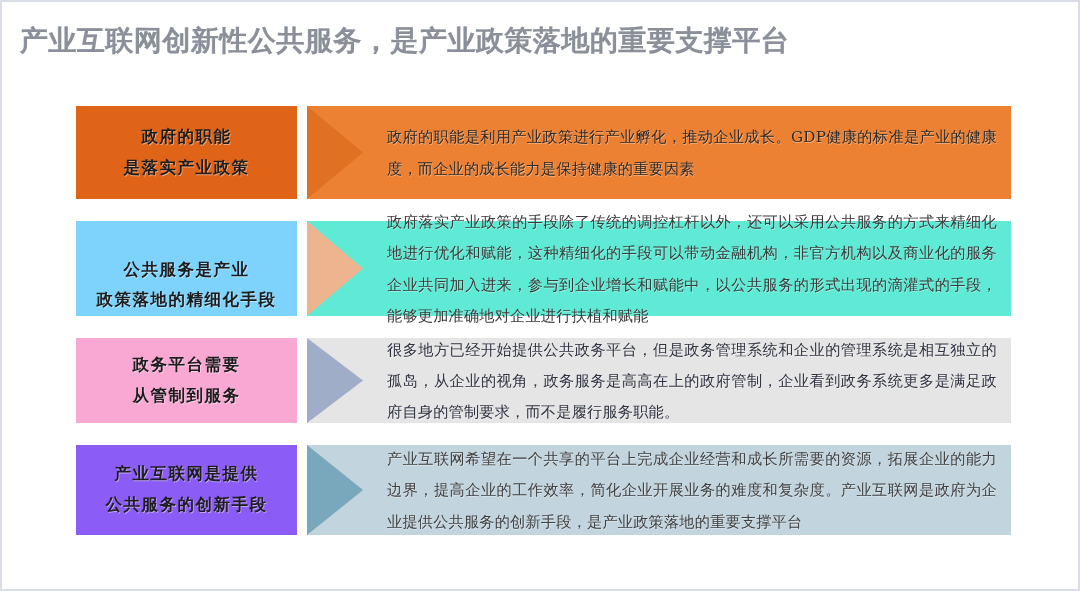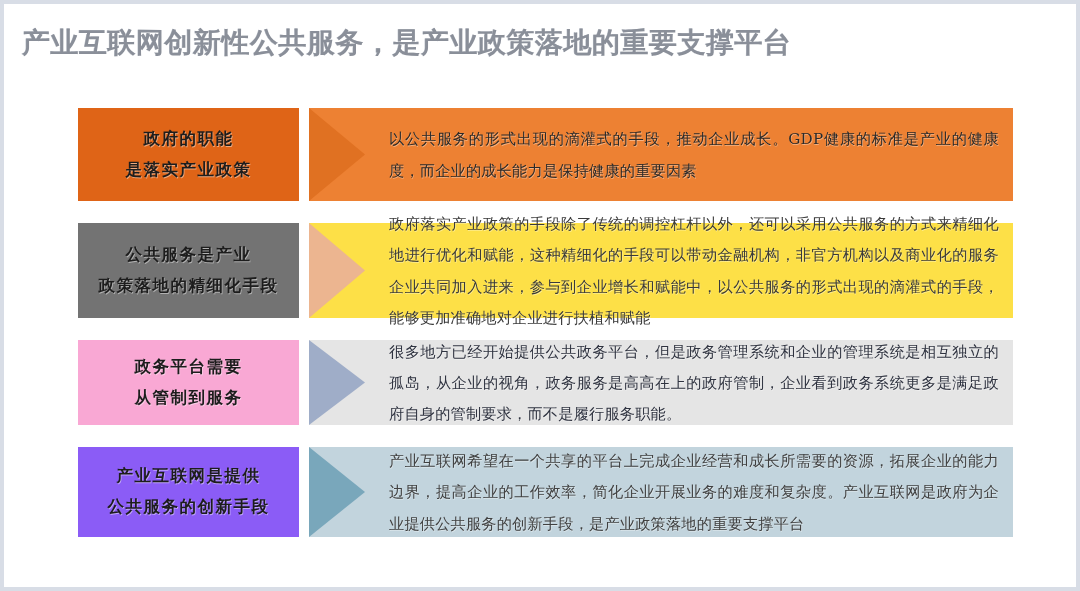--- a/index.html
+++ b/index.html
@@ -12,21 +12,21 @@
     height: 591px;
     font-family: "Liberation Sans", "DejaVu Sans", sans-serif;
     overflow: hidden;
   }
   .slide {
     position: relative;
     width: 1080px;
     height: 591px;
     background: #ffffff;
     box-sizing: border-box;
-    border: 4px solid #ef4444;
+    border: 2px solid #ef4444;
   }
   .slide-title {
     position: absolute;
     left: 18px;
     top: 20px;
     font-size: 28px;
     font-weight: bold;
     letter-spacing: 0.5px;
     color: #8a8f99;
     text-shadow: 1px 1px 0 #ffffff, -0.5px -0.5px 0 #b9bec7;
@@ -117,35 +117,35 @@
 <body>
 
 <div class="slide" style="background: rgb(255, 255, 255); border-color: rgb(216, 221, 230);">
 
   <div class="slide-title" style="color: rgb(138, 143, 153);">产业互联网创新性公共服务，是产业政策落地的重要支撑平台</div>
 
   <div class="rows">
 
     <div class="row row-1">
       <div class="row-body" style="background: rgb(237, 129, 51);">
-        <div class="row-body-text" style="color: rgb(42, 42, 42);">以公共服务的形式出现的滴灌式的手段，推动企业成长。GDP健康的标准是产业的健康度，而企业的成长能力是保持健康的重要因素</div>
+        <div class="row-body-text" style="color: rgb(42, 42, 42);">政府的职能是利用产业政策进行产业孵化，推动企业成长。GDP健康的标准是产业的健康度，而企业的成长能力是保持健康的重要因素</div>
       </div>
       <div class="row-arrow" style="background: rgb(224, 113, 34);"></div>
       <div class="row-label" style="background: rgb(223, 100, 23);">
         <div class="row-label-text" style="color: rgb(29, 29, 29);">政府的职能
 是落实产业政策</div>
       </div>
     </div>
 
     <div class="row row-2">
-      <div class="row-body" style="background: #fde047;">
+      <div class="row-body" style="background: #5eead4;">
         <div class="row-body-text" style="color: rgb(58, 58, 58);">政府落实产业政策的手段除了传统的调控杠杆以外，还可以采用公共服务的方式来精细化地进行优化和赋能，这种精细化的手段可以带动金融机构，非官方机构以及商业化的服务企业共同加入进来，参与到企业增长和赋能中，以公共服务的形式出现的滴灌式的手段，能够更加准确地对企业进行扶植和赋能</div>
       </div>
       <div class="row-arrow" style="background: rgb(236, 181, 144);"></div>
-      <div class="row-label" style="background: #737373;">
+      <div class="row-label" style="background: #7dd3fc; align-items: flex-end;">
         <div class="row-label-text" style="color: rgb(29, 29, 29);">公共服务是产业
 政策落地的精细化手段</div>
       </div>
     </div>
 
     <div class="row row-3">
       <div class="row-body" style="background: #e5e5e5;">
         <div class="row-body-text" style="color: rgb(47, 51, 64);">很多地方已经开始提供公共政务平台，但是政务管理系统和企业的管理系统是相互独立的孤岛，从企业的视角，政务服务是高高在上的政府管制，企业看到政务系统更多是满足政府自身的管制要求，而不是履行服务职能。</div>
       </div>
       <div class="row-arrow" style="background: rgb(159, 173, 200);"></div>

